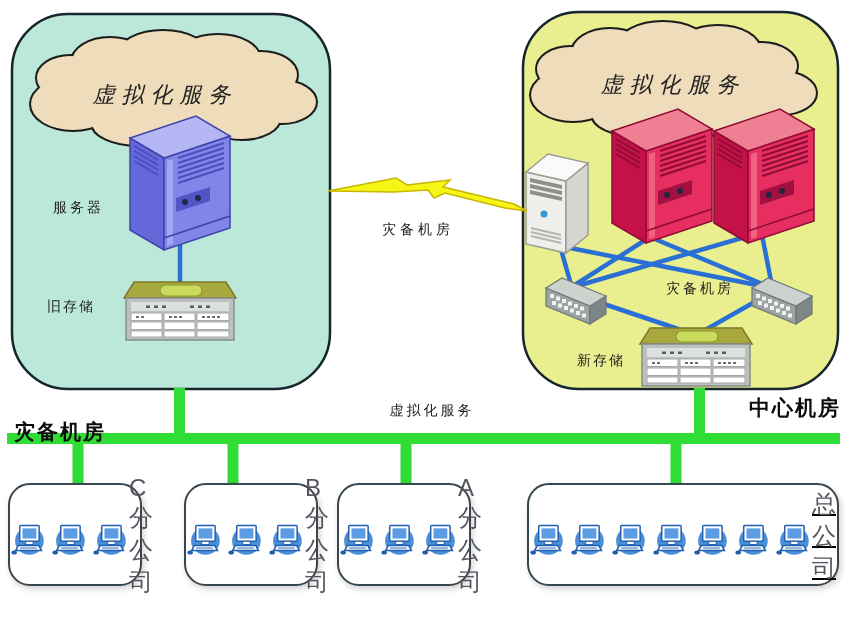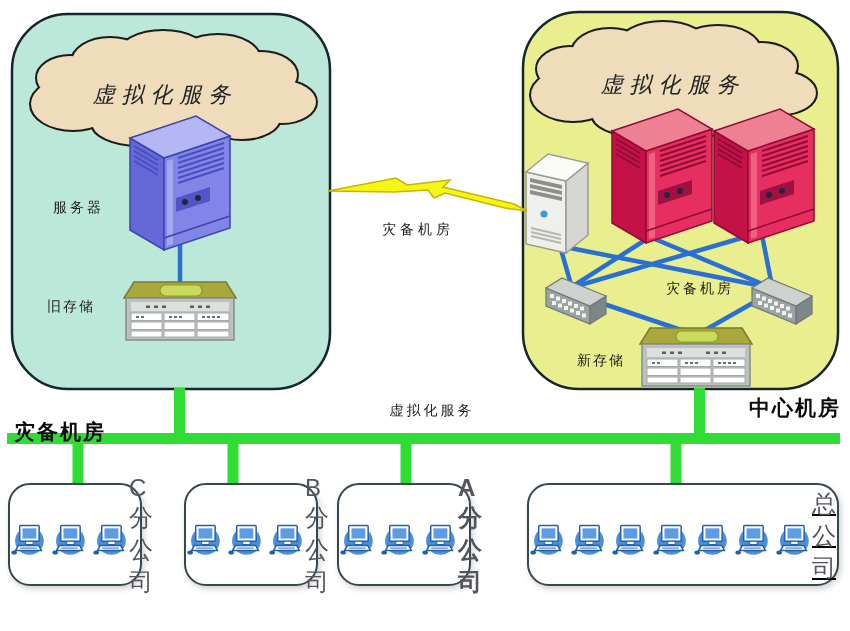--- a/index.html
+++ b/index.html
@@ -279,21 +279,21 @@
   <rect x="10.5" y="5.5" width="21" height="17" rx="1" fill="#fff" stroke="#1f5fae" stroke-width="1.6"></rect>
   <rect x="13.5" y="8.5" width="15" height="11" fill="#5b9ce2"></rect>
   <rect x="17" y="22.5" width="8" height="3.5" fill="#fff" stroke="#1f5fae" stroke-width="1"></rect>
   <polygon points="9,27 31,27 34,32.5 6,32.5" fill="#fff" stroke="#1f5fae" stroke-width="1.6"></polygon>
   <line x1="11" y1="29.8" x2="29" y2="29.8" stroke="#1f5fae" stroke-width="1"></line>
   <ellipse cx="4.5" cy="34.5" rx="3" ry="2.2" fill="#1f5fae"></ellipse>
 </svg>
         </div>
         <div class="office-label">B分公司</div>
       </div>
-      <div class="office" style="left: 337px; width: 130px; font-weight: bold;">
+      <div class="office" style="left: 337px; width: 130px;">
         <div class="pcs">
           <svg viewBox="0 0 40 40" width="37" height="40">
   <ellipse cx="21" cy="22" rx="15.5" ry="15" fill="var(--computer_blue)"></ellipse>
   <rect x="10.5" y="5.5" width="21" height="17" rx="1" fill="#fff" stroke="#1f5fae" stroke-width="1.6"></rect>
   <rect x="13.5" y="8.5" width="15" height="11" fill="#5b9ce2"></rect>
   <rect x="17" y="22.5" width="8" height="3.5" fill="#fff" stroke="#1f5fae" stroke-width="1"></rect>
   <polygon points="9,27 31,27 34,32.5 6,32.5" fill="#fff" stroke="#1f5fae" stroke-width="1.6"></polygon>
   <line x1="11" y1="29.8" x2="29" y2="29.8" stroke="#1f5fae" stroke-width="1"></line>
   <ellipse cx="4.5" cy="34.5" rx="3" ry="2.2" fill="#1f5fae"></ellipse>
 </svg>

